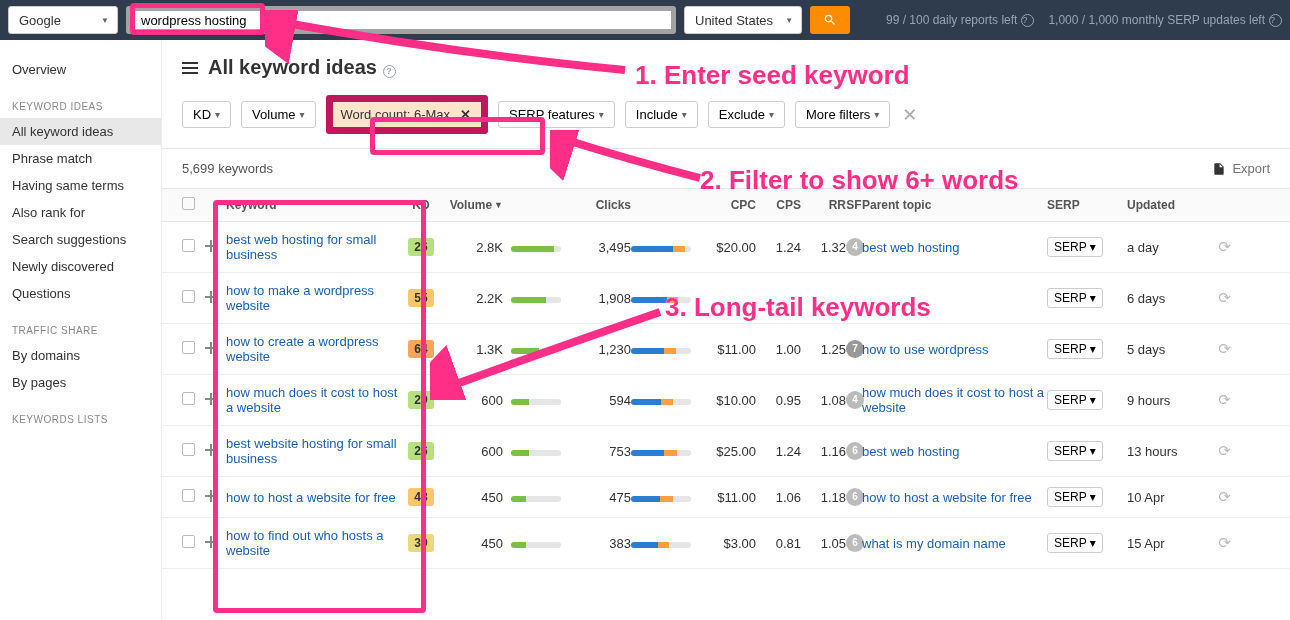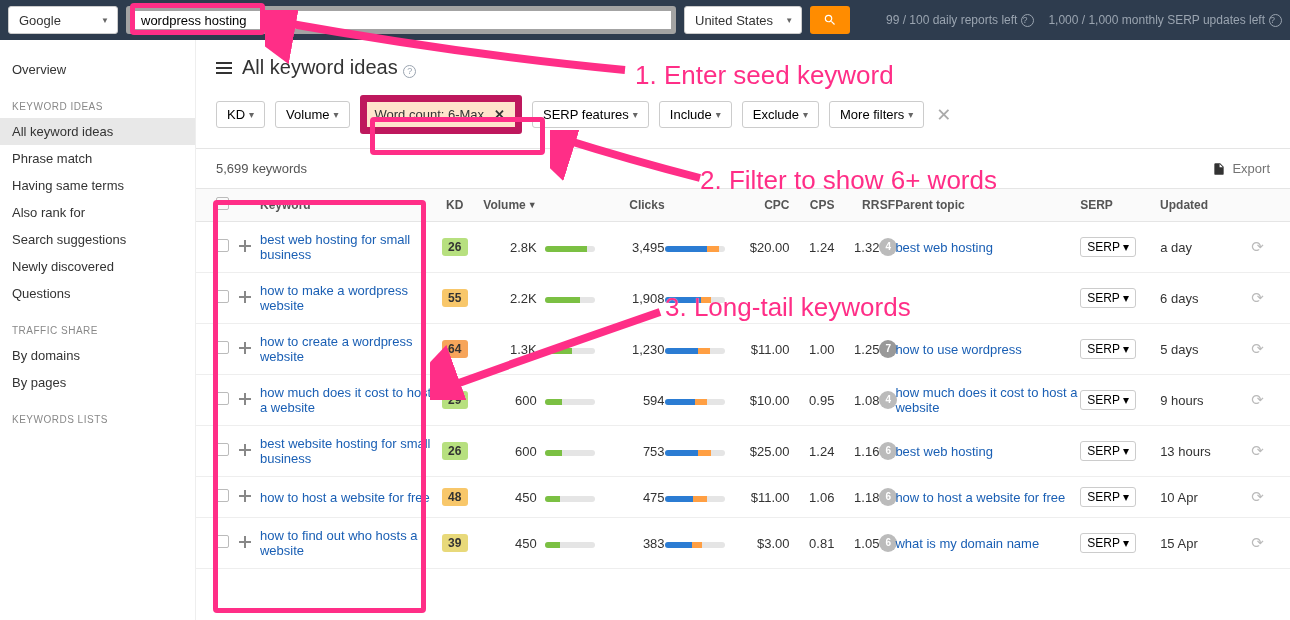--- a/index.html
+++ b/index.html
@@ -9,30 +9,30 @@
 .top-select::after{content:"▼";position:absolute;right:8px;font-size:8px;color:#666}
 .search-input{flex:1 1 auto;background:#fff;border:5px solid #a3a3a3;height:28px;padding:0 10px;border-radius:3px;font-size:13px;max-width:550px}
 .country-select{background:#fff;border:1px solid #ccc;height:28px;padding:0 28px 0 10px;border-radius:3px;position:relative;font-size:13px;display:flex;align-items:center;cursor:pointer;min-width:110px}
 .country-select::after{content:"▼";position:absolute;right:8px;font-size:8px;color:#666}
 .search-btn{background:#ff8c00;border:none;width:40px;height:28px;border-radius:3px;cursor:pointer;display:flex;align-items:center;justify-content:center}
 .search-btn svg{width:14px;height:14px;fill:#fff}
 .top-stats{color:#9aa4b0;font-size:12px;margin-left:auto;display:flex;gap:14px;align-items:center}
 .top-stats span{display:flex;align-items:center;gap:4px}
 .info-icon{display:inline-block;width:13px;height:13px;border:1px solid #9aa4b0;border-radius:50%;font-size:9px;text-align:center;line-height:11px;color:#9aa4b0}
 .layout{display:flex;height:580px}
-.sidebar{width:196px;padding:16px 0 0 0;border-right:1px solid #eee}
+.sidebar{width:162px;padding:16px 0 0 0;border-right:1px solid #eee}
 .side-link{display:block;padding:6px 12px;color:#333;cursor:pointer;font-size:13px}
 .side-link.active{background:#e8e8e8}
 .side-header{padding:18px 12px 6px;font-size:10px;font-weight:400;color:#888;letter-spacing:.5px}
 .main{flex:1;padding:0;overflow:auto}
 .title-row{display:flex;align-items:center;padding:16px 20px 12px;gap:10px}
 .burger{width:16px;height:12px;position:relative;cursor:pointer}
 .burger::before,.burger::after,.burger span{content:"";position:absolute;left:0;right:0;height:2px;background:#333}
 .burger::before{top:0}.burger span{top:5px}.burger::after{bottom:0}
-.page-title{font-size:20px;font-weight:400}
+.page-title{font-size:20px;font-weight:700}
 .filters-row{display:flex;align-items:center;gap:10px;padding:4px 20px 14px;border-bottom:1px solid #e5e5e5}
 .filter-btn{background:#fff;border:1px solid #ccc;padding:5px 10px;border-radius:3px;font-size:13px;cursor:pointer;display:flex;align-items:center;gap:4px}
 .filter-btn::after{content:"▾";font-size:10px;color:#666}
 .filter-chip{background:#ffe4cc;border:7px solid #be185d;padding:5px 8px;border-radius:3px;font-size:13px;display:flex;align-items:center;gap:8px}
 .chip-x{font-weight:700;cursor:pointer;padding:0 2px}
 .clear-x{color:#aaa;font-size:18px;cursor:pointer;margin-left:2px}
 .count-row{display:flex;justify-content:space-between;align-items:center;padding:12px 20px;font-size:13px;color:#555}
 .export{display:flex;align-items:center;gap:6px;cursor:pointer;color:#737373}
 .table{width:100%}
 .thead{display:flex;align-items:center;padding:8px 20px;border-top:1px solid #e5e5e5;border-bottom:1px solid #e5e5e5;background:#fafafa;font-size:12px;font-weight:600;color:#555}
@@ -64,21 +64,21 @@
 .bar-fill{height:100%;position:absolute;left:0;top:0}
 .cbar{width:60px;height:6px;border-radius:3px;overflow:hidden;position:relative;display:inline-block;background:#e5e5e5}
 .cbar-blue{height:100%;position:absolute;left:0;top:0;background:#2b7cd3}
 .cbar-orange{height:100%;position:absolute;top:0;background:#ff9f43}
 .sf-badge{display:inline-block;width:18px;height:18px;border-radius:50%;background:#ccc;color:#fff;font-size:10px;text-align:center;line-height:18px;font-weight:700}
 .parent-link{color:#1a5fb4;cursor:pointer}
 .serp-btn{background:#fff;border:1px solid #ccc;padding:2px 6px;border-radius:3px;font-size:12px;cursor:pointer}
 .refresh{color:#bbb;cursor:pointer;font-size:15px}
 .vol-header{display:flex;align-items:center;justify-content:flex-end;gap:2px}
 .sort-arrow{font-size:9px}
-.annot{position:absolute;color:#ff2e87;font-weight:400;font-size:26px;pointer-events:none;text-shadow:0 0 1px #fff}
+.annot{position:absolute;color:#ff2e87;font-weight:700;font-size:26px;pointer-events:none;text-shadow:0 0 1px #fff}
 .annot-box{position:absolute;border:5px solid #ff2e87;border-radius:4px;pointer-events:none}
 .arrow-svg{position:absolute;pointer-events:none}
 </style>
 </head>
 <body>
 
 <div class="topbar">
   <div class="top-select" style="min-width:110px">Google</div>
   <input class="search-input" value="wordpress hosting" style="">
   <div class="country-select">United States</div>

